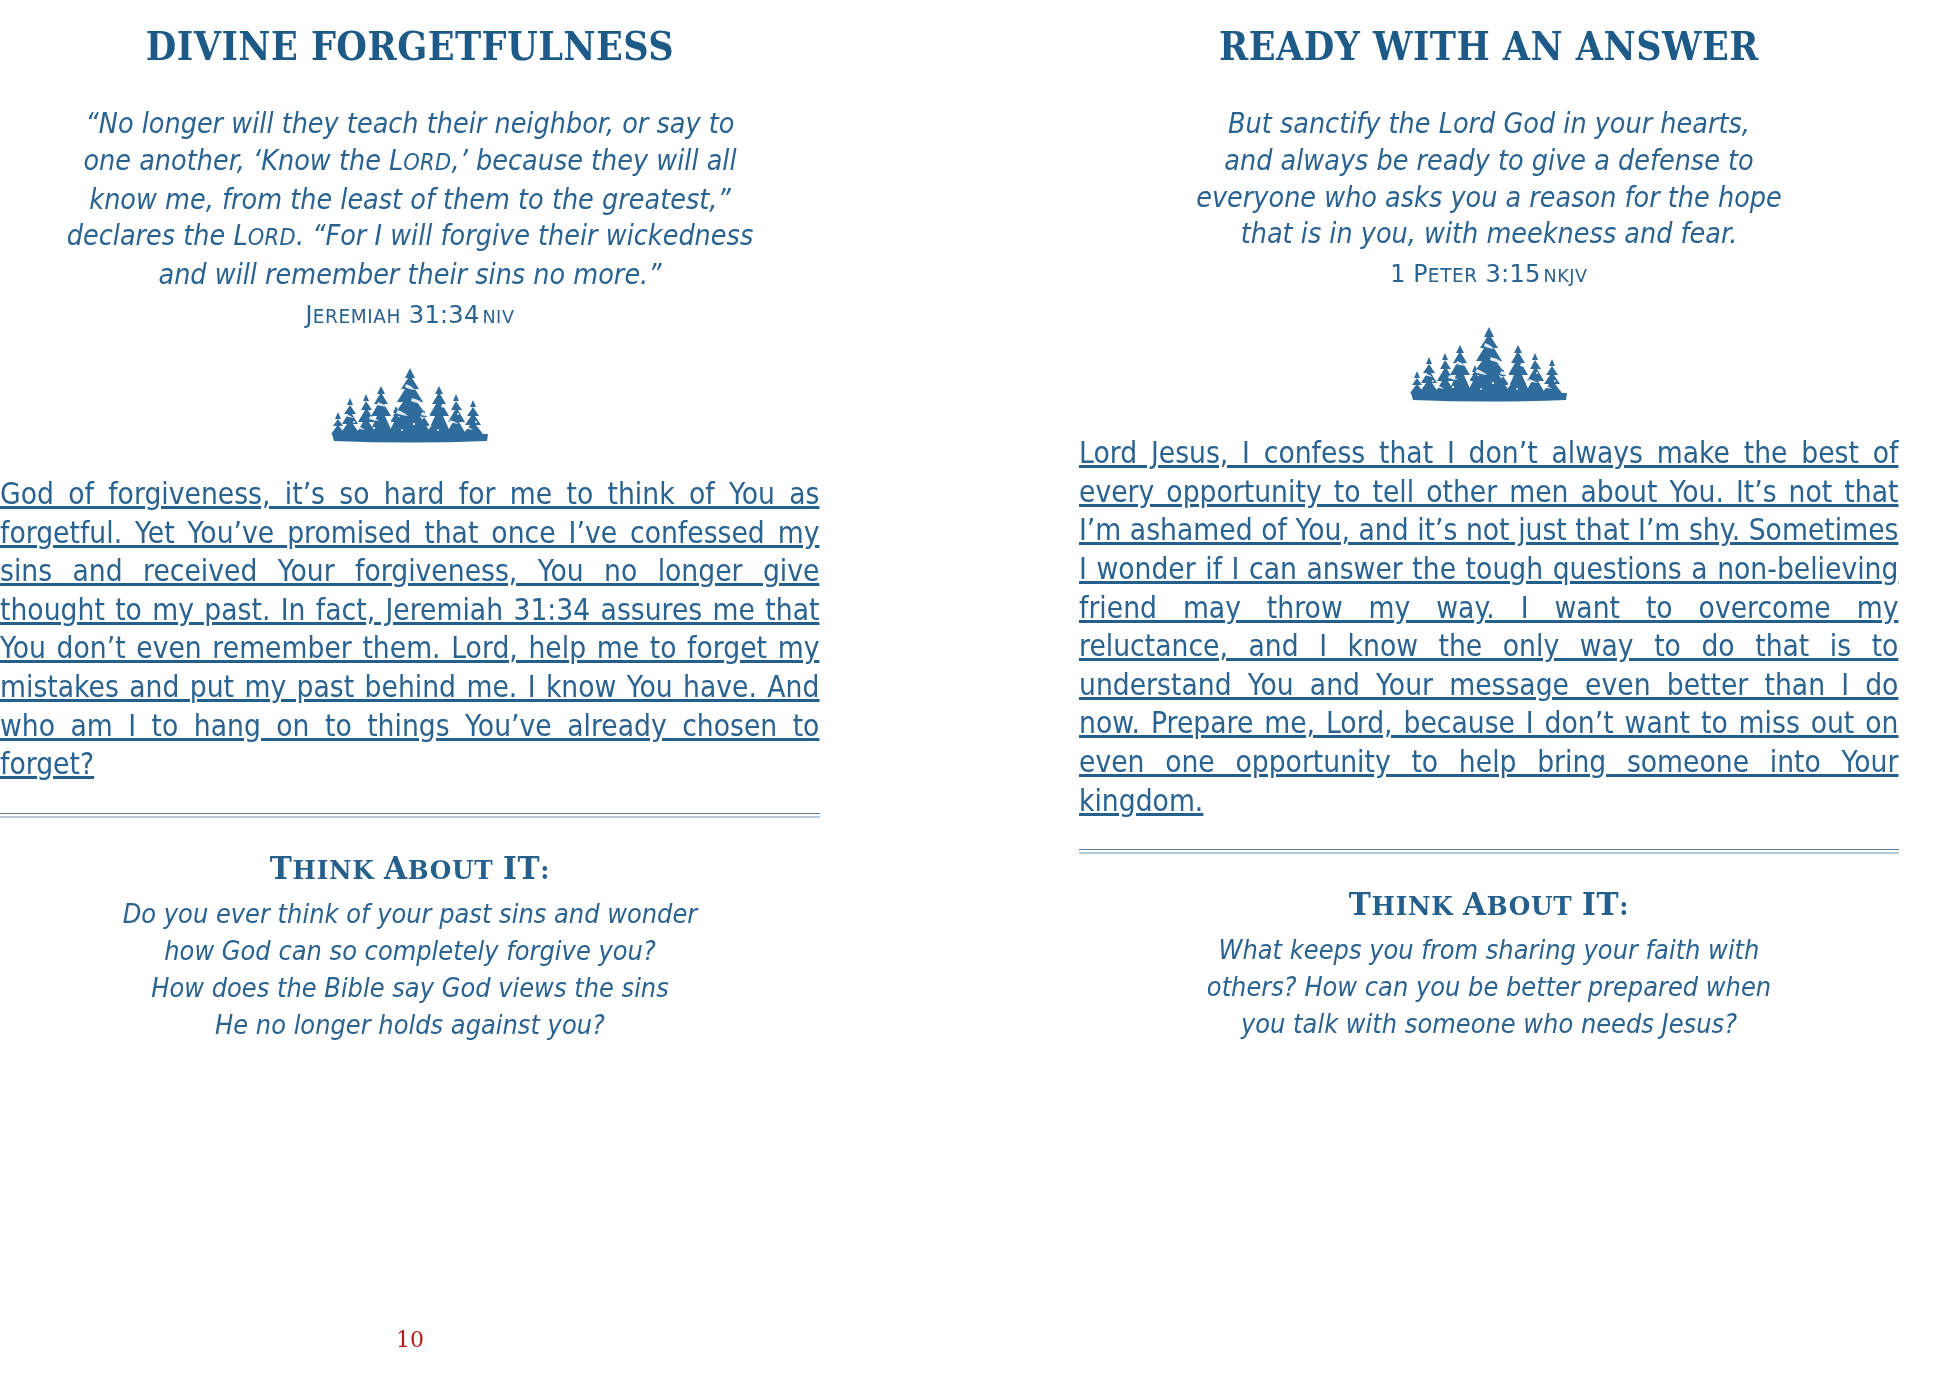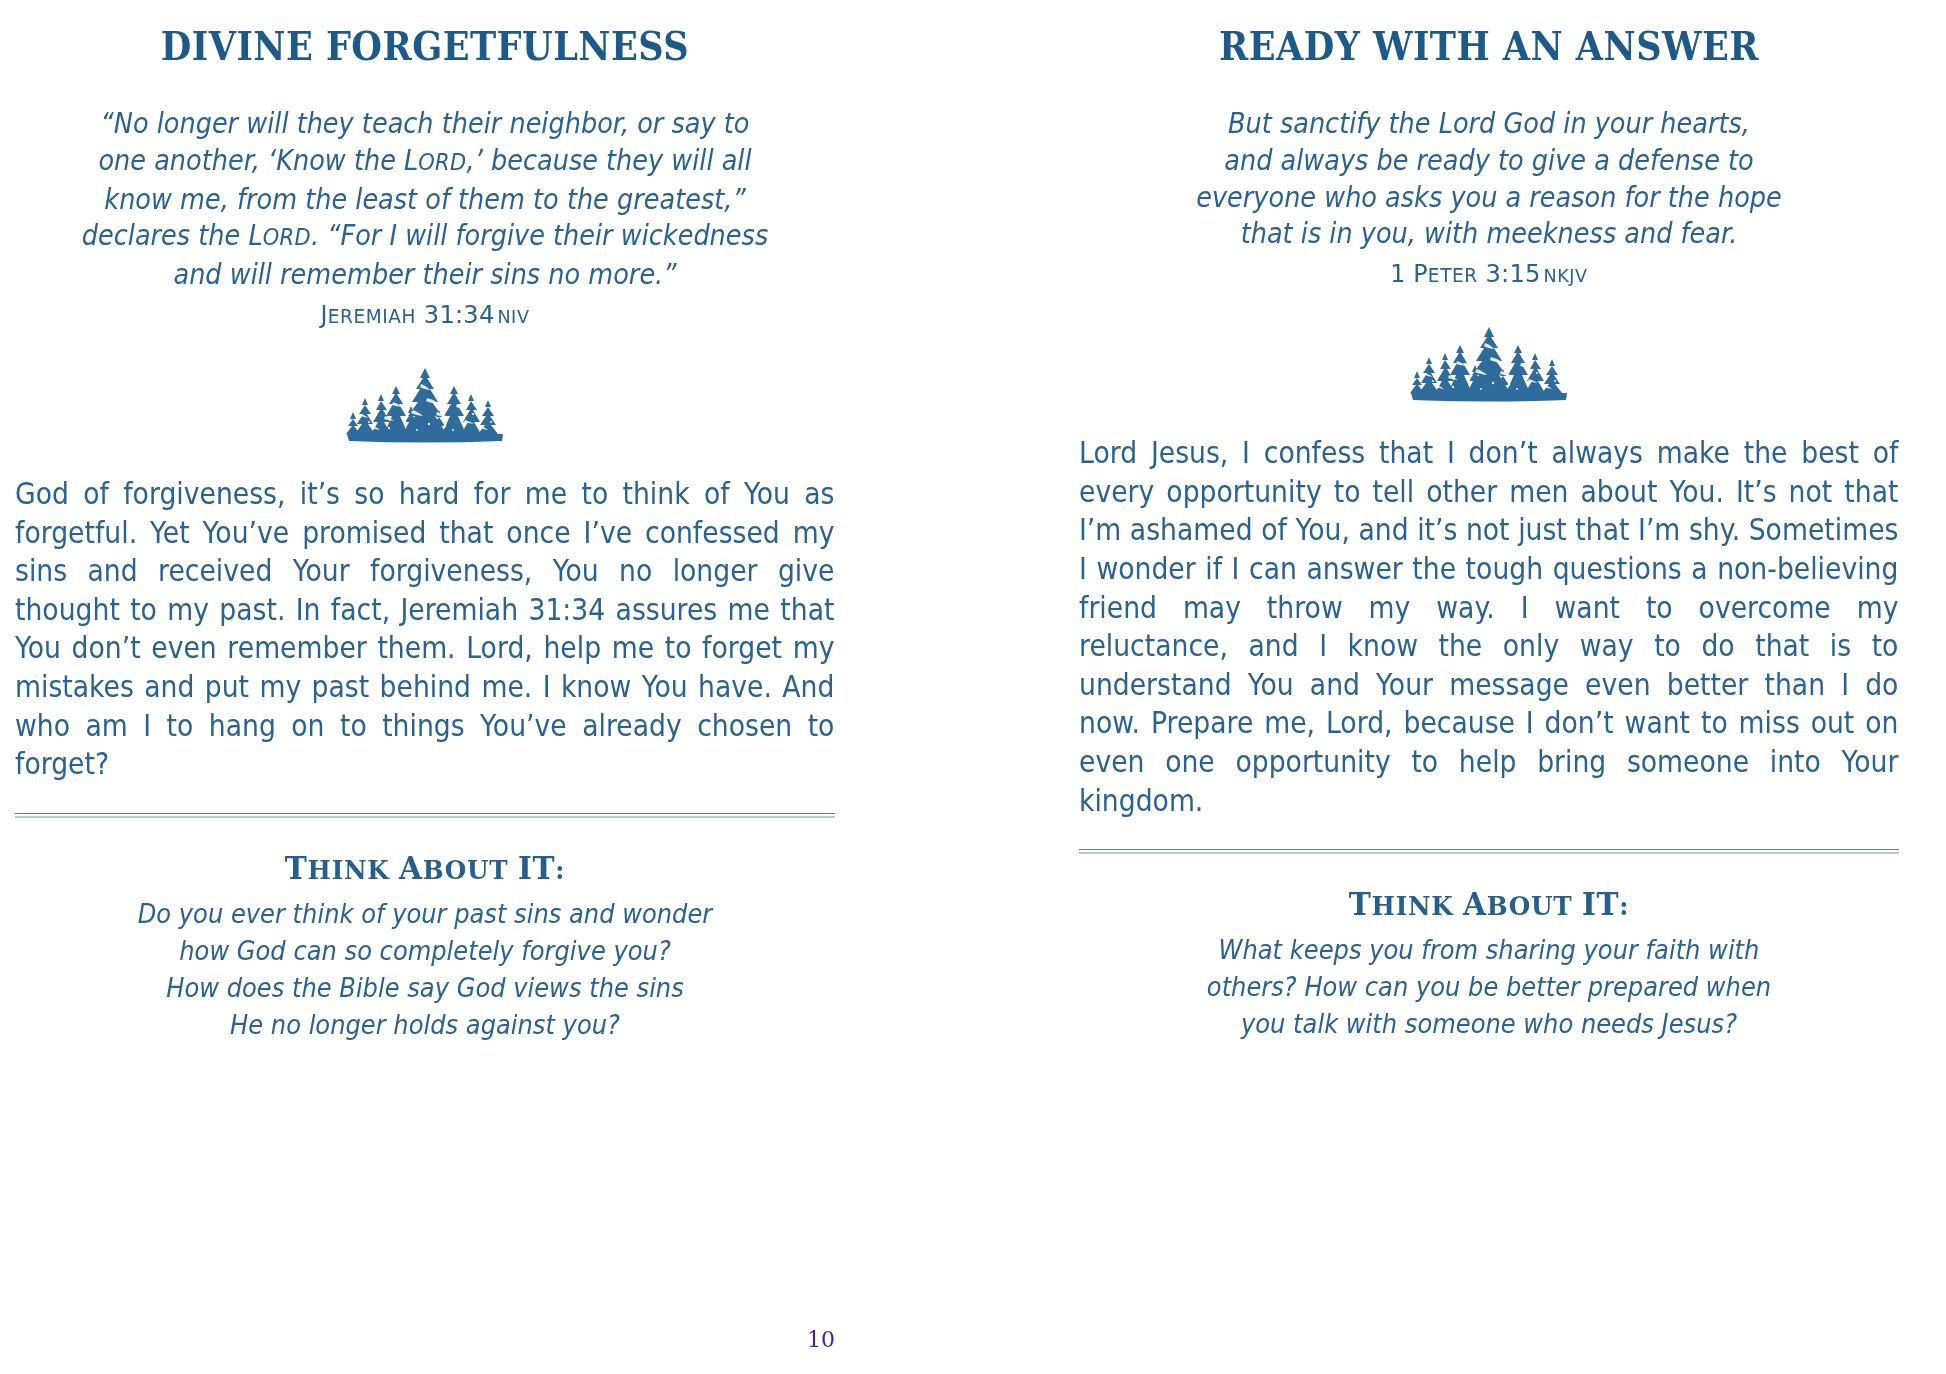--- a/index.html
+++ b/index.html
@@ -19,21 +19,21 @@
     width: 1946px;
     height: 1374px;
     box-sizing: border-box;
   }
   .page {
     position: relative;
     width: 973px;
     height: 1374px;
     box-sizing: border-box;
   }
-  .page-left  { padding: 0 73px 0 15px; }
+  .page-left  { padding: 0 73px 0 0; }
   .page-right { padding: 0 4px 0 73px; }
 
   .page-inner {
     width: 820px;
     height: 1374px;
     position: relative;
     box-sizing: border-box;
   }
   .page-left .page-inner  { margin-left: 0; }
   .page-right .page-inner { margin-left: 33px; }
@@ -98,21 +98,21 @@
     font-family: "DejaVu Sans", sans-serif;
     font-size: 31px;
     line-height: 38.6px;
     color: #2a6290;
     text-align: justify;
     margin: 0;
     transform: scaleX(0.86);
     transform-origin: left top;
     width: 116.2%;
   }
-  .prayer-wrap { padding-top: 28px; }
+  .prayer-wrap { padding-top: 28px; text-decoration: underline; }
 
   
   .divider {
     margin-top: 30px;
     height: 5px;
     position: relative;
   }
   .divider .rule-thin {
     position: absolute; left: 0; right: 0; top: 0;
     height: 1px; background: #5d7f9b;
@@ -146,24 +146,24 @@
     padding-top: 10px;
     transform: scaleX(0.93);
   }
 
   
   .folio {
     position: absolute;
     bottom: 22px;
     left: 0;
     width: 820px;
-    text-align: right;
+    text-align: center;
     font-family: "DejaVu Serif", "Liberation Serif", serif;
     font-size: 22px;
-    color: #4c1d95;
+    color: #b91c1c;
   }
 </style>
 </head>
 <body>
 
 <div class="spread">
 
   <div class="page page-left">
     <div class="page-inner">
 

